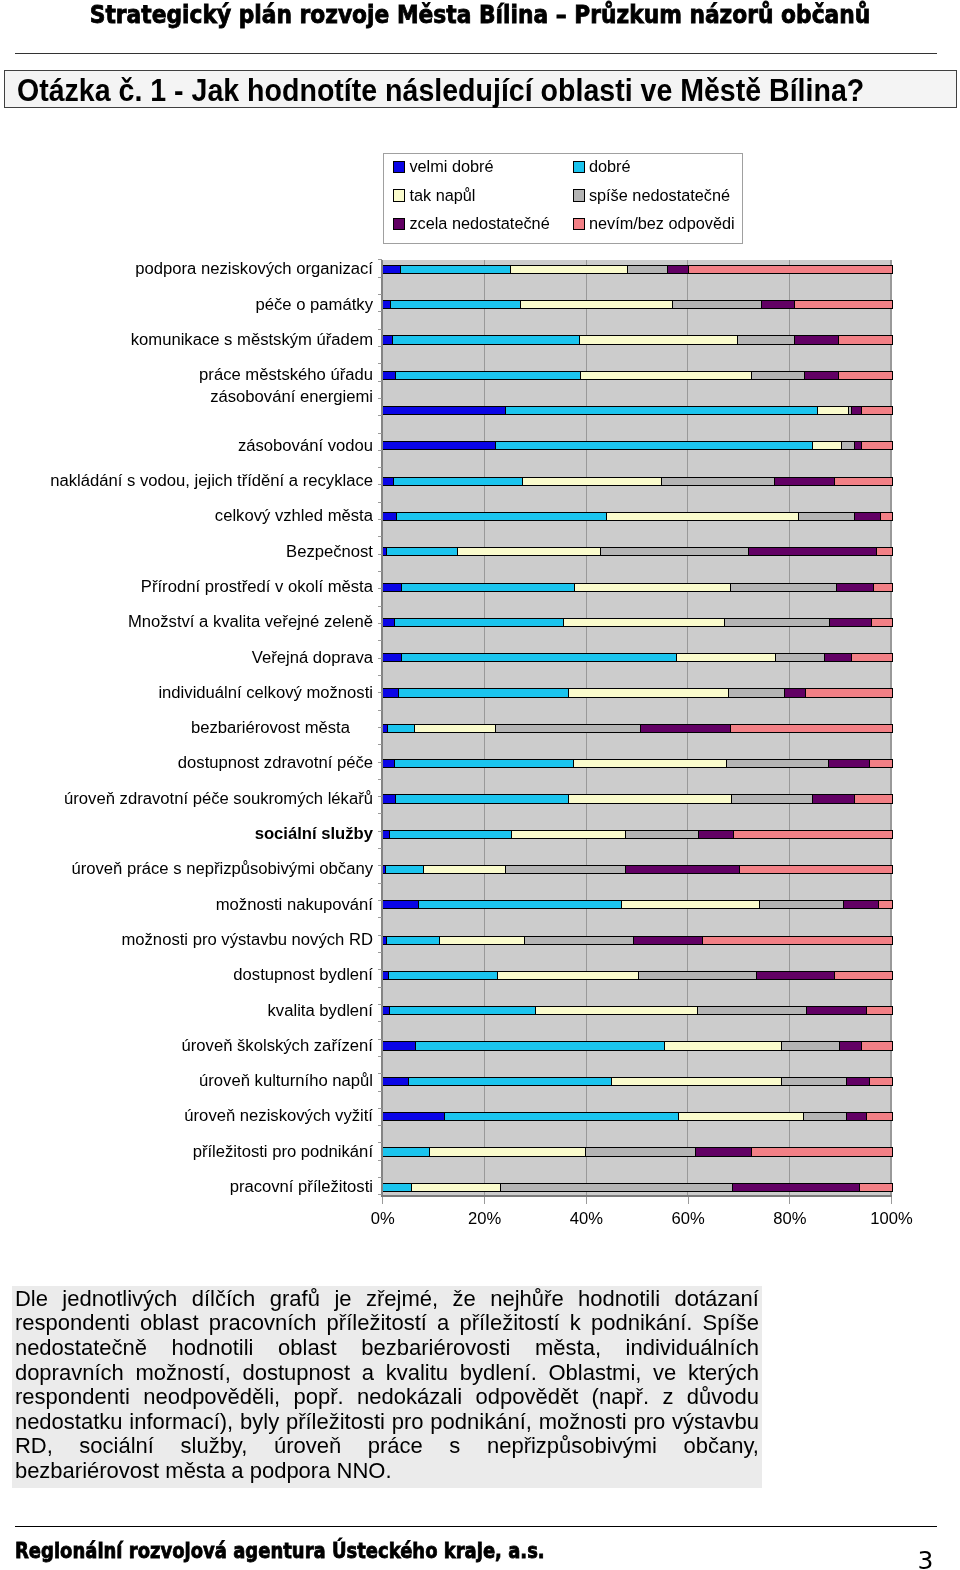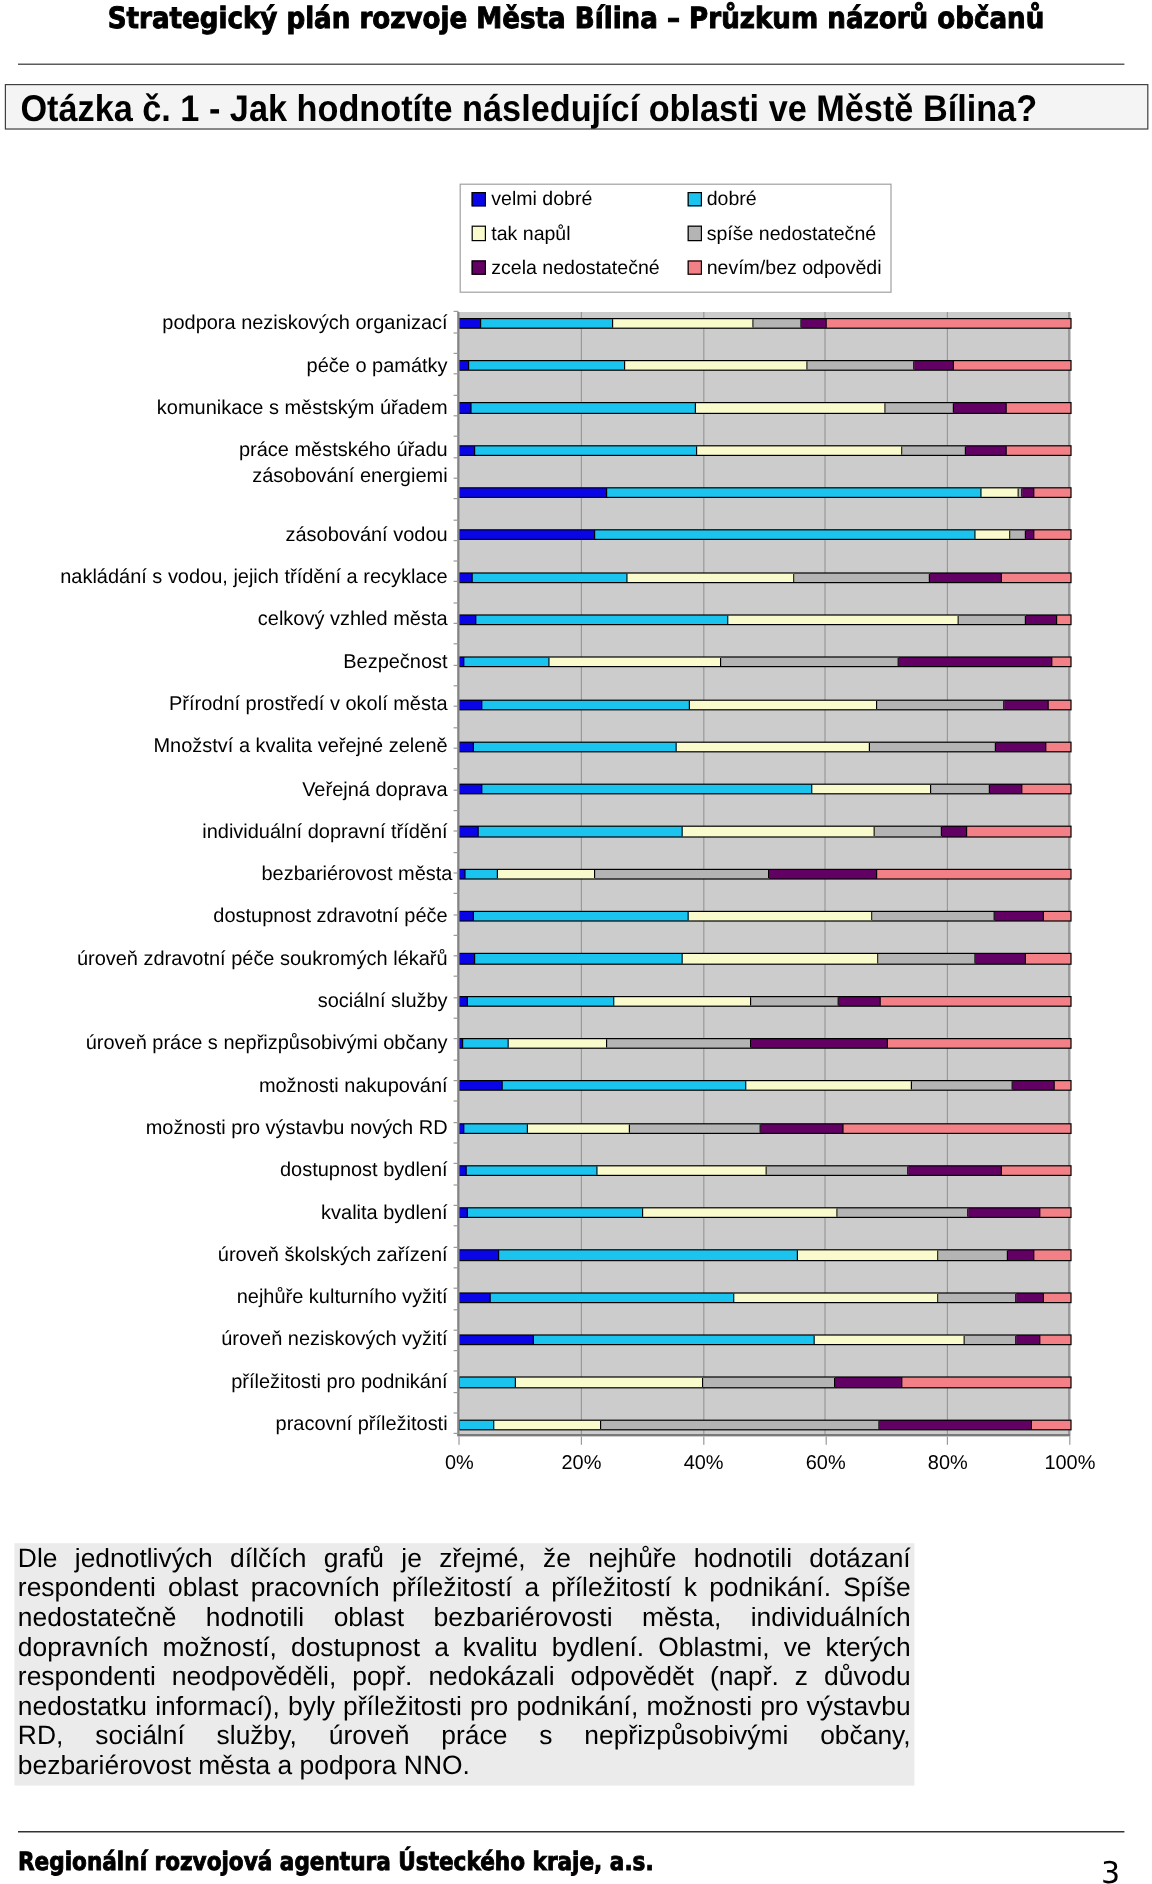--- a/index.html
+++ b/index.html
@@ -358,32 +358,32 @@
       <div class="catlabel" style="top: 331.804px; right: 587px;">komunikace s městským úřadem</div>
       <div class="catlabel" style="top: 367.106px; right: 587px;">práce městského úřadu</div>
       <div class="catlabel" style="top: 389px; right: 587px;">zásobování energiemi</div>
       <div class="catlabel" style="top: 437.71px; right: 587px;">zásobování vodou</div>
       <div class="catlabel" style="top: 473.012px; right: 587px;">nakládání s vodou, jejich třídění a recyklace</div>
       <div class="catlabel" style="top: 508.313px; right: 587px;">celkový vzhled města</div>
       <div class="catlabel" style="top: 543.615px; right: 587px;">Bezpečnost</div>
       <div class="catlabel" style="top: 578.917px; right: 587px;">Přírodní prostředí v okolí města</div>
       <div class="catlabel" style="top: 614.219px; right: 587px;">Množství a kvalita veřejné zeleně</div>
       <div class="catlabel" style="top: 649.521px; right: 587px;">Veřejná doprava</div>
-      <div class="catlabel" style="top: 684.823px; right: 587px;">individuální dopravní třídění</div>
-      <div class="catlabel" style="top: 720.125px; right: 583px;">bezbariérovost města</div>
+      <div class="catlabel" style="top: 684.823px; right: 587px;">individuální celkový možnosti</div>
+      <div class="catlabel" style="top: 720.125px; right: 610px;">bezbariérovost města</div>
       <div class="catlabel" style="top: 755.427px; right: 587px;">dostupnost zdravotní péče</div>
       <div class="catlabel" style="top: 790.729px; right: 587px;">úroveň zdravotní péče soukromých lékařů</div>
-      <div class="catlabel" style="top: 826.031px; right: 587px;">sociální služby</div>
+      <div class="catlabel" style="top: 826.031px; right: 587px; font-weight: bold;">sociální služby</div>
       <div class="catlabel" style="top: 861.333px; right: 587px;">úroveň práce s nepřizpůsobivými občany</div>
       <div class="catlabel" style="top: 896.635px; right: 587px;">možnosti nakupování</div>
       <div class="catlabel" style="top: 931.937px; right: 587px;">možnosti pro výstavbu nových RD</div>
       <div class="catlabel" style="top: 967.238px; right: 587px;">dostupnost bydlení</div>
       <div class="catlabel" style="top: 1002.54px; right: 587px;">kvalita bydlení</div>
       <div class="catlabel" style="top: 1037.84px; right: 587px; margin-left: 40px;">úroveň školských zařízení</div>
-      <div class="catlabel" style="top: 1073.14px; right: 587px;">nejhůře kulturního vyžití</div>
+      <div class="catlabel" style="top: 1073.14px; right: 587px;">úroveň kulturního napůl</div>
       <div class="catlabel" style="top: 1108.45px; right: 587px;">úroveň neziskových vyžití</div>
       <div class="catlabel" style="top: 1143.75px; right: 587px;">příležitosti pro podnikání</div>
       <div class="catlabel" style="top: 1179.05px; right: 587px;">pracovní příležitosti</div>
     </div>
   <div id="xlabels">
       <div class="tick" style="left: 382.3px; top: 1197.1px; height: 7px;"></div>
       <div class="xlab" style="left: 332.8px; top: 1209.4px; width: 100px;">0%</div>
       <div class="tick" style="left: 484.06px; top: 1197.1px; height: 7px;"></div>
       <div class="xlab" style="left: 434.56px; top: 1209.4px; width: 100px;">20%</div>
       <div class="tick" style="left: 585.82px; top: 1197.1px; height: 7px;"></div>

